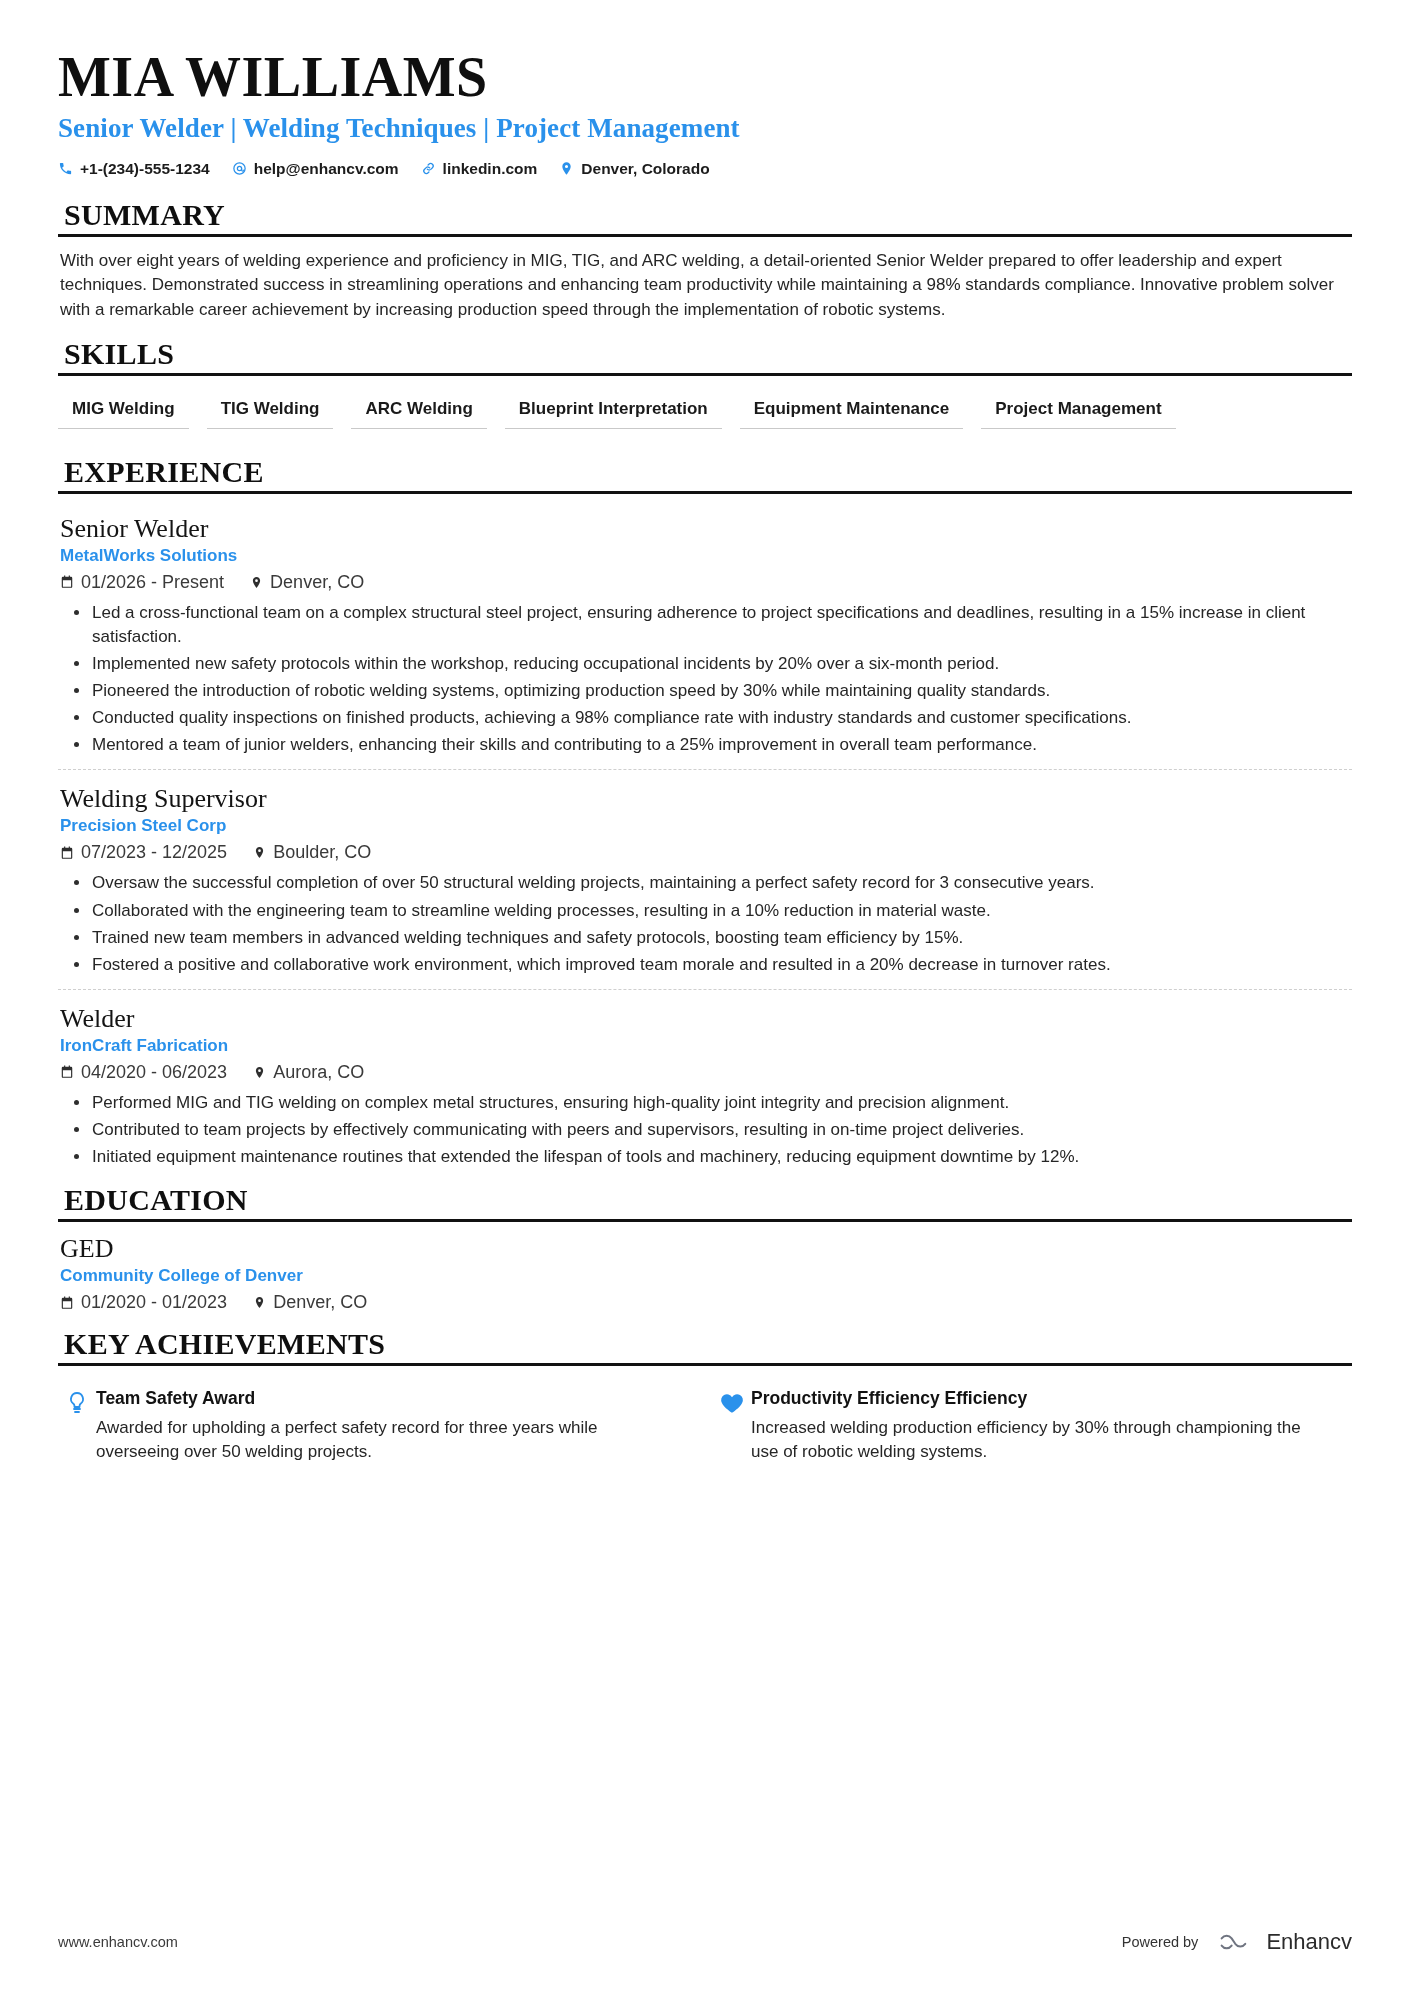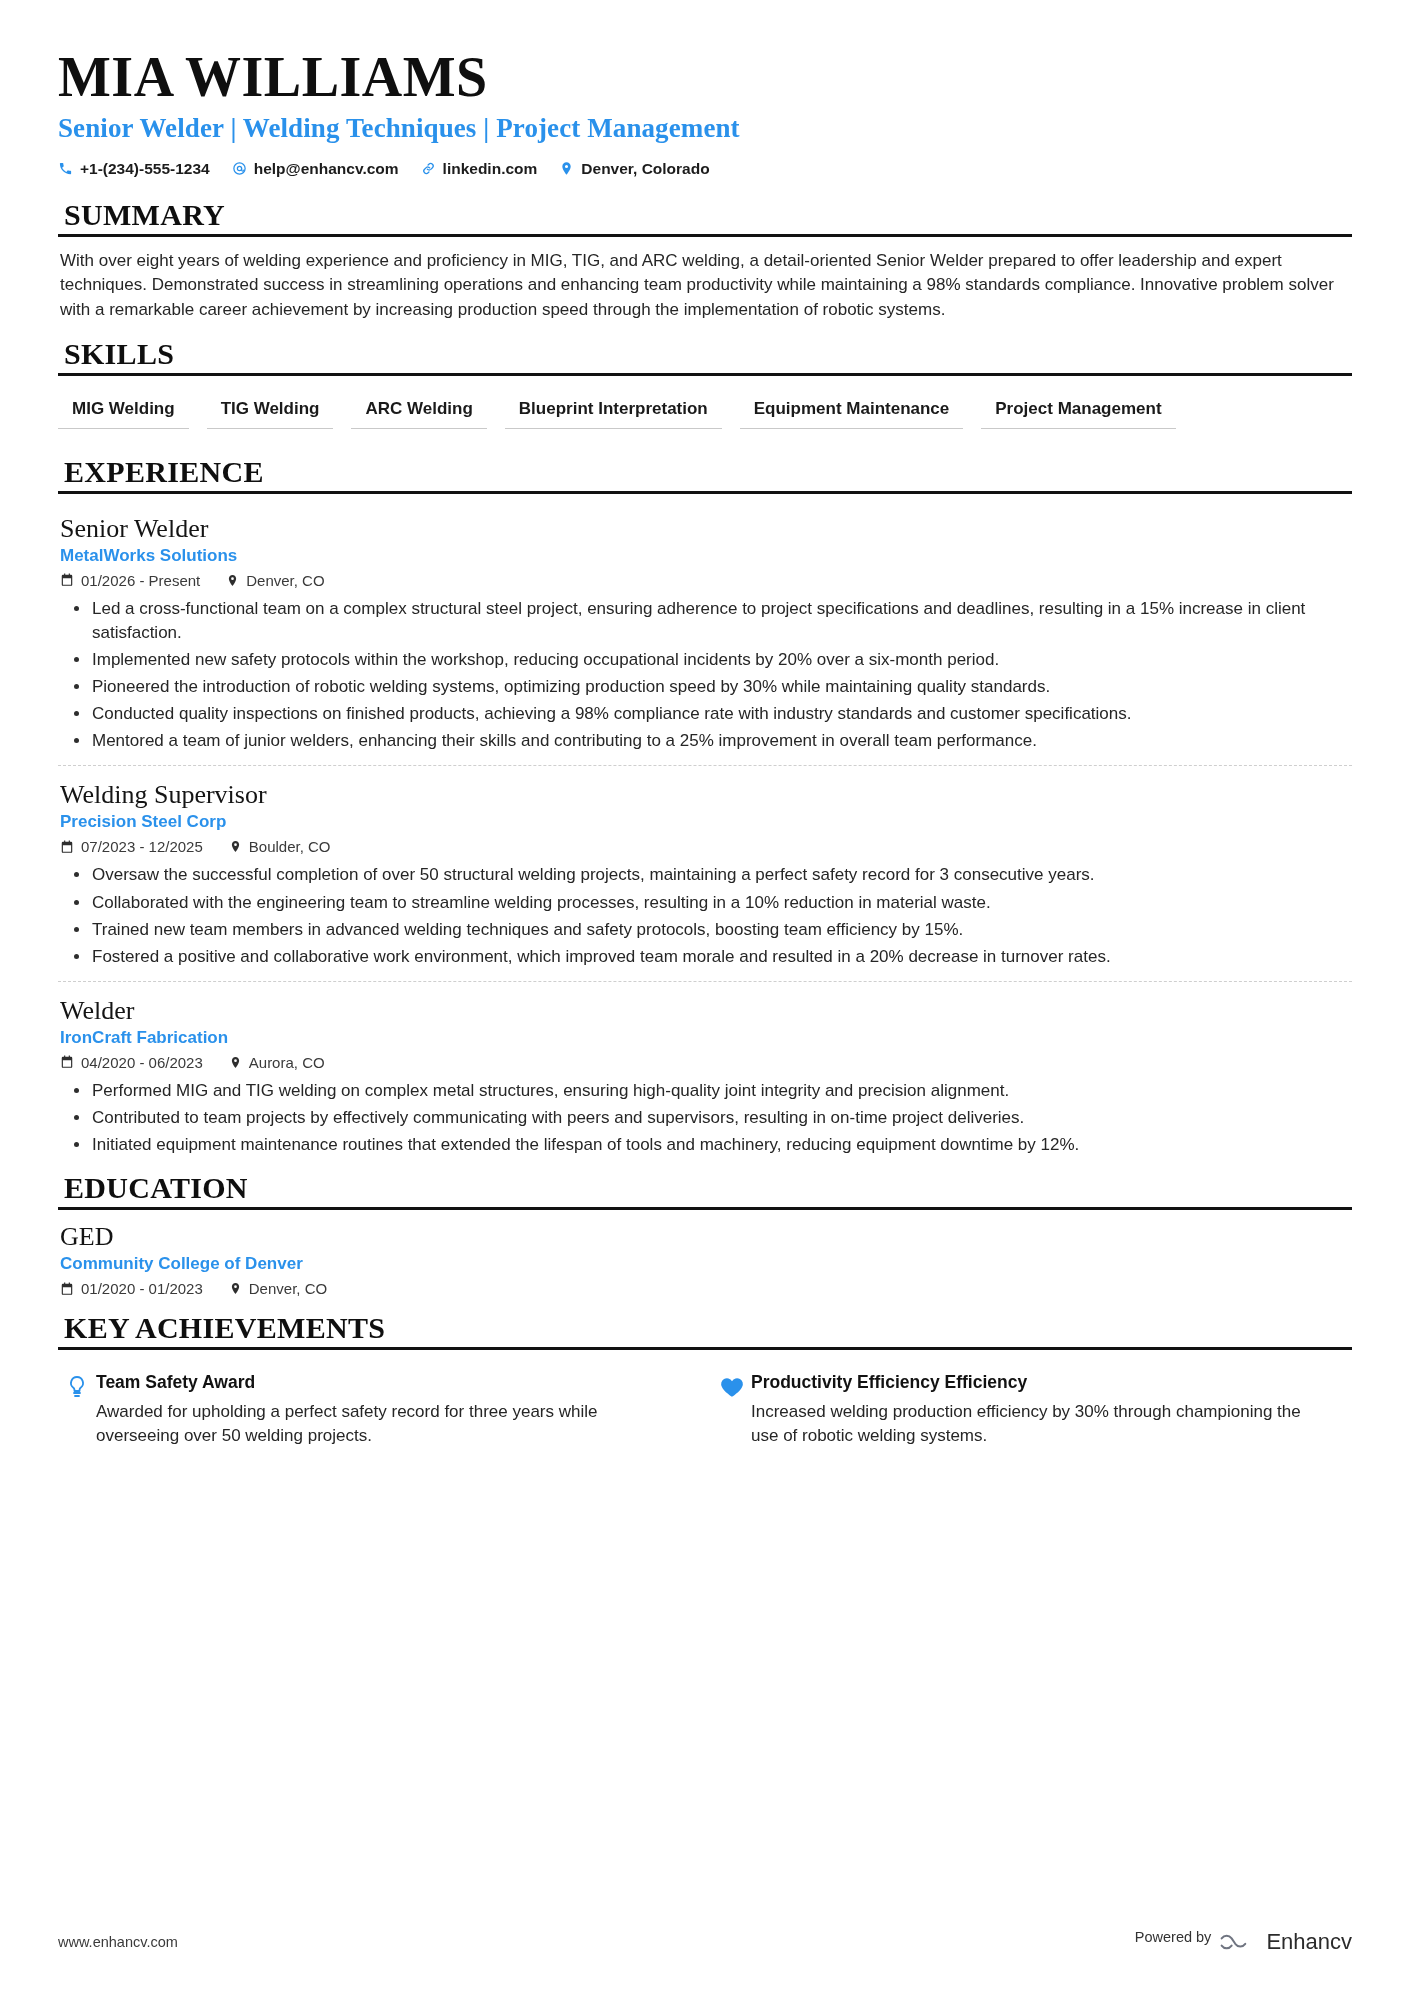--- a/index.html
+++ b/index.html
@@ -114,21 +114,21 @@
   }
   .job-company {
     font-size: 17px;
     font-weight: bold;
     color: #2a91eb;
     margin: 0 0 6px 2px;
   }
   .meta-row {
     display: flex;
     align-items: flex-start;
-    font-size: 15px;
+    font-size: 18px;
     color: #3a3a3a;
     margin: 0 0 8px 2px;
   }
   .meta-item {
     display: flex;
     align-items: center;
     margin-right: 26px;
   }
   .meta-item .ci {
     margin-right: 7px;
@@ -206,22 +206,22 @@
     right: 58px;
     bottom: 40px;
     display: flex;
     align-items: center;
     justify-content: space-between;
     font-size: 14.5px;
     color: #3a3a3a;
   }
   .powered {
     display: flex;
-    align-items: flex-start;
-    gap: 7px;
+    align-items: center;
+    gap: 20px;
     color: #333;
     font-size: 14.5px;
     margin-left: 12px;
   }
   .brand {
     display: flex;
     align-items: center;
     gap: 8px;
     font-size: 22px;
     color: #2b2b2b;

